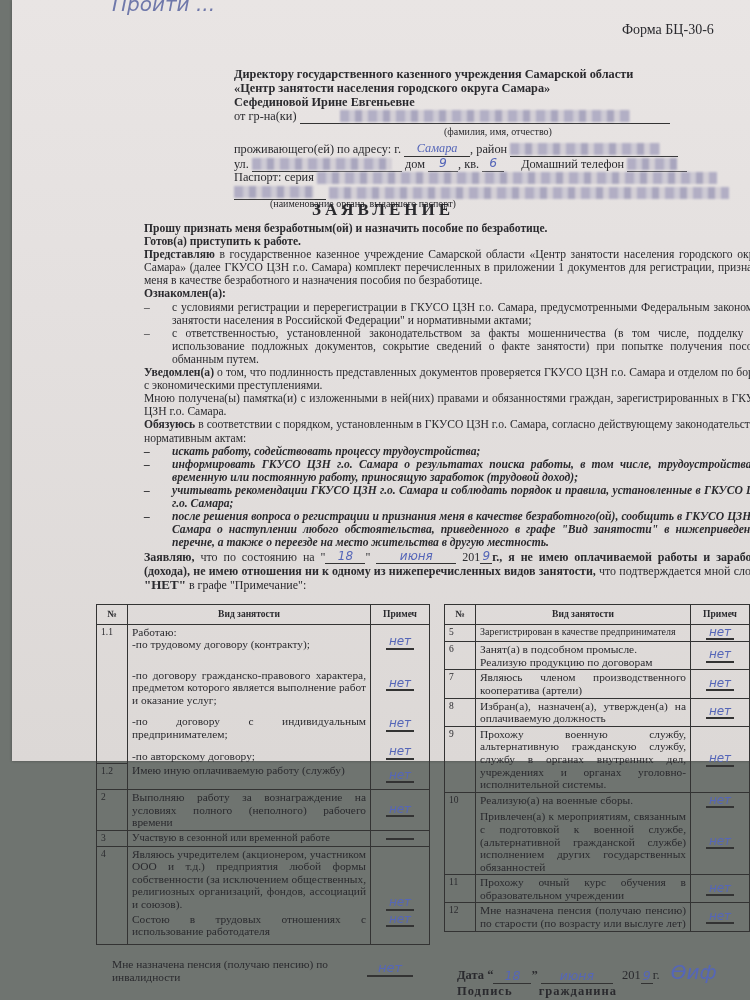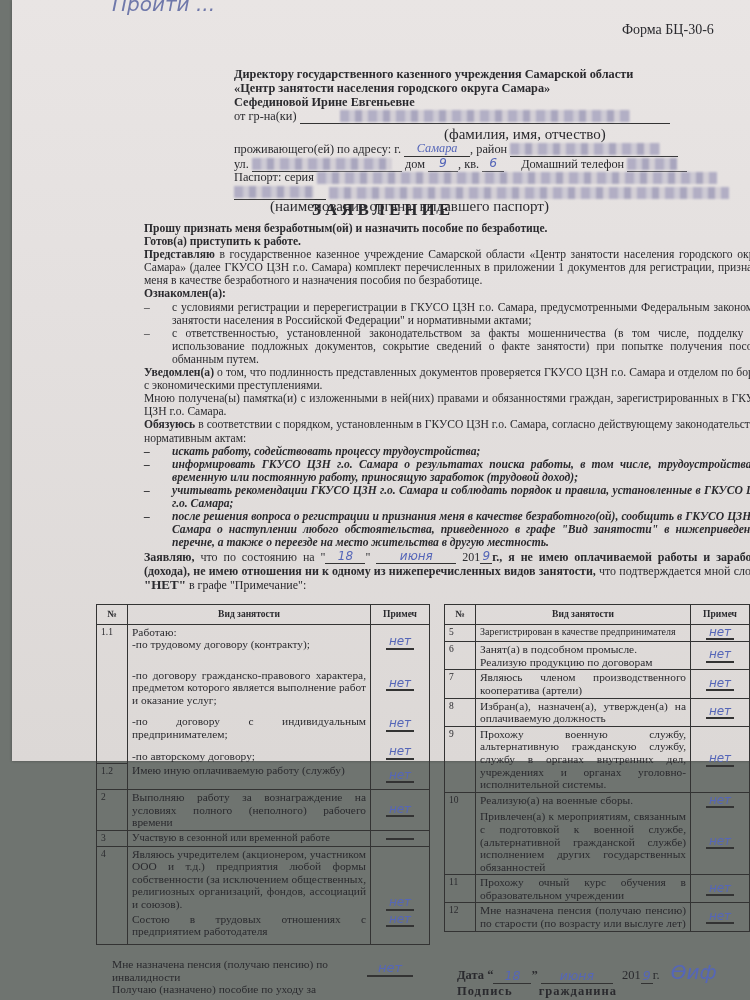--- a/index.html
+++ b/index.html
@@ -6,21 +6,21 @@
   body{width:750px;height:1000px;overflow:hidden;background:#6f7470;position:relative;font-family:"Liberation Serif","DejaVu Serif",serif;color:#2a2a2e;}
   .page{position:absolute;left:12px;top:0;width:738px;height:761px;background:linear-gradient(180deg,#e9e5e4 0%,#e4e0df 40%,#dcd8d6 100%);box-shadow:0 0 3px rgba(0,0,0,.3);padding-left:8px;}
   .hw{font-family:"DejaVu Sans",sans-serif;font-style:italic;color:#5566b8;}
   .blur{display:inline-block;background:repeating-linear-gradient(90deg,#a9a6c0 0 9px,#c9c6d2 9px 15px,#9f9cb8 15px 22px,#d0ccd4 22px 28px);filter:blur(1.2px);height:12px;vertical-align:middle;opacity:.85;}
   .abs{position:absolute;}
   .top-scrawl{left:100px;top:-8px;font-size:20px;color:#6f78aa;}
   .form-code{left:610px;top:22px;font-size:14px;}
   .addressee{left:222px;top:67px;font-size:12.3px;font-weight:bold;line-height:14px;}
   .line-row{font-size:12.3px;line-height:15px;}
   .uline{display:inline-block;border-bottom:1px solid #333;vertical-align:bottom;}
-  .caption{font-size:15px;}
+  .caption{font-size:10px;}
   .title{left:300px;top:200px;font-size:17px;font-weight:bold;letter-spacing:4px;}
   .body-text{left:92px;top:212px;width:626px;font-size:11.6px;line-height:13.1px;text-align:justify;margin-left:40px;}
   .body-text p{margin:0;}
   .b{font-weight:bold;}
   .bi{font-weight:bold;font-style:italic;}
   .dash-item{position:relative;padding-left:28px;}
   .dash-item::before{content:"–";position:absolute;left:0;}
   table.occ{border-collapse:collapse;font-size:11.4px;line-height:12.6px;position:absolute;}
   table.occ td, table.occ th{border:1.2px solid #333;vertical-align:top;padding:1px 4px;}
   table.occ th{font-size:9.5px;font-weight:bold;text-align:center;padding:3px 2px;}
@@ -153,21 +153,21 @@
           </td>
     </tr>
     <tr>
       <td class="num" rowspan="2">4</td>
       <td class="just" style="border-bottom:none;">Являюсь учредителем (акционером, участником ООО и т.д.) предприятия любой формы собственности (за исключением общественных, религиозных организаций, фондов, ассоциаций и союзов).</td>
       <td class="note" style="border-bottom:none;vertical-align:bottom !important;">
             <span class="hw">нет</span>
           </td>
     </tr>
     <tr>
-      <td class="just" style="border-top:none;height:30px;">Состою в трудовых отношениях с предприятием работодателя</td>
+      <td class="just" style="border-top:none;height:30px;">Состою в трудовых отношениях с использование работодателя</td>
       <td class="note" style="border-top:none;vertical-align:top !important;">
             <span class="hw">нет</span>
           </td>
     </tr>
   </tbody>
     </table>
 
   <table class="occ" style="left:432px;top:604px;width:306px;">
     <tbody>
         <tr>
@@ -235,21 +235,20 @@
       <td class="just">Мне назначена пенсия (получаю пенсию) по старости (по возрасту или выслуге лет)</td>
       <td class="note">
             <span class="hw">нет</span>
           </td>
     </tr>
   </tbody>
     </table>
 
   <div class="abs bottom-left">
     <div>Мне назначена  пенсия (получаю пенсию) по инвалидности</div>
-    <div>Получаю (назначено) пособие по уходу за</div>
   </div>
   <div class="abs" style="left:355px;top:960px;width:46px;text-align:center;">
     <span class="hw" style="display:block;font-size:13px;border-bottom:2px solid #333;">нет</span>
   </div>
 
   <div class="abs date-row">
     <span>Дата</span>
     “<span class="uline hw" style="width:38px;text-align:center;font-weight:normal;">18</span>”
     <span class="uline hw" style="width:72px;text-align:center;font-weight:normal;">июня</span>
     <span style="font-weight:normal;margin-left:6px;">201</span><span class="uline hw" style="width:12px;text-align:center;font-weight:normal;">9</span><span style="font-weight:normal;">г.</span>

